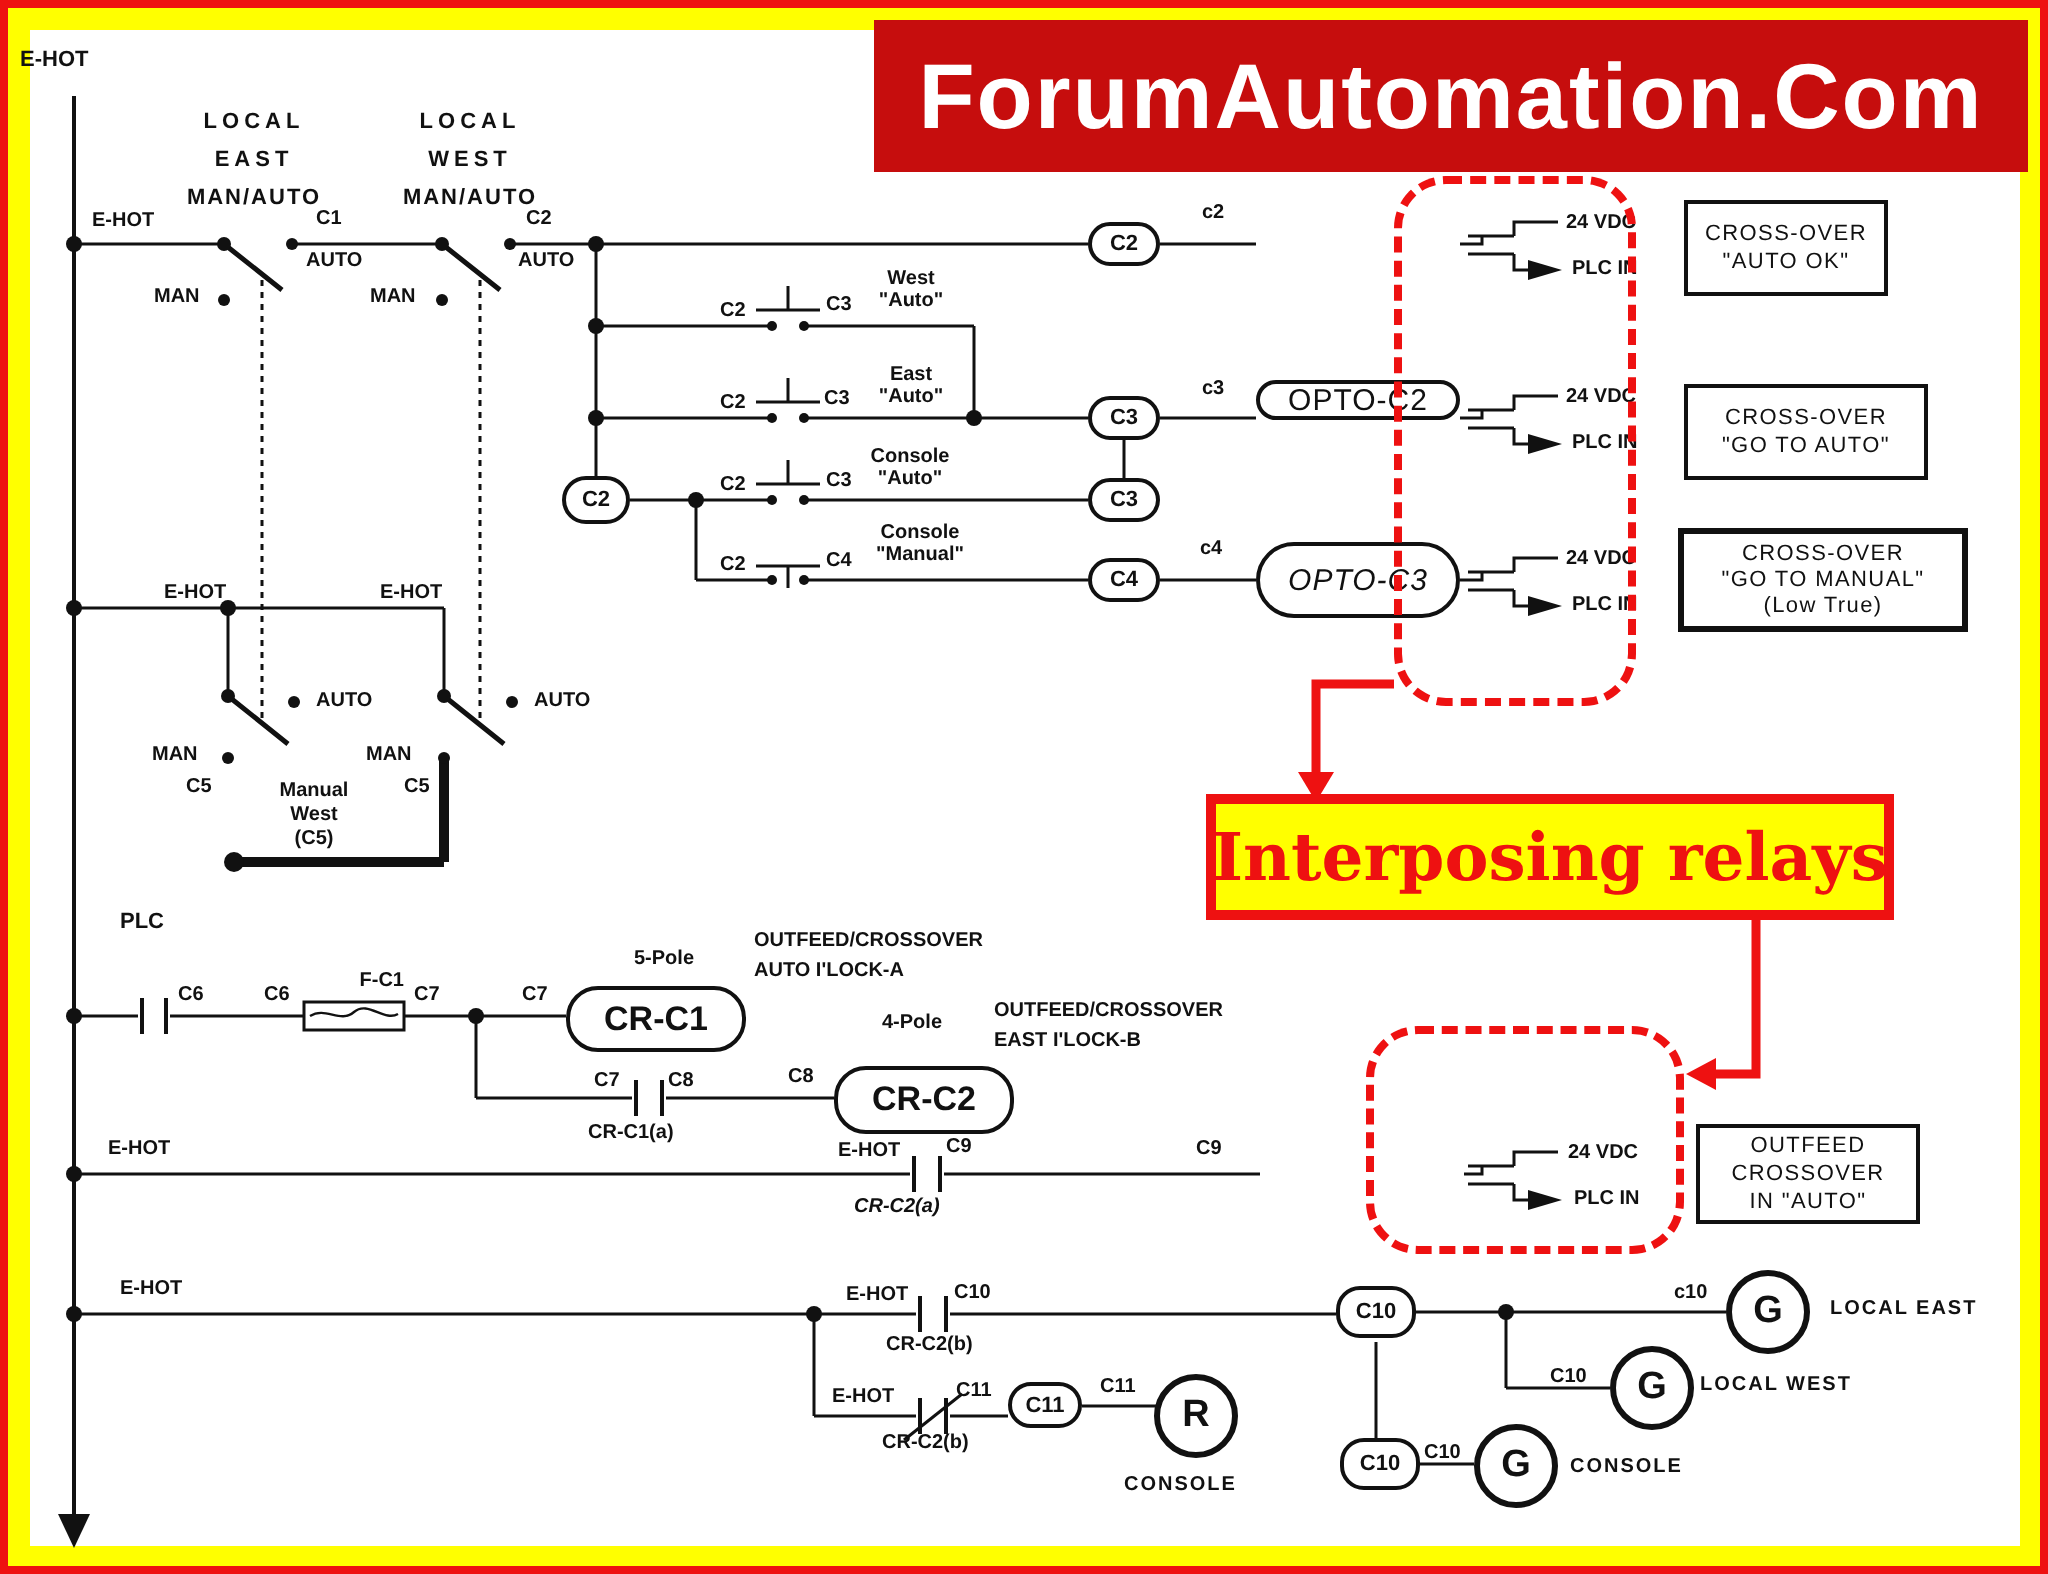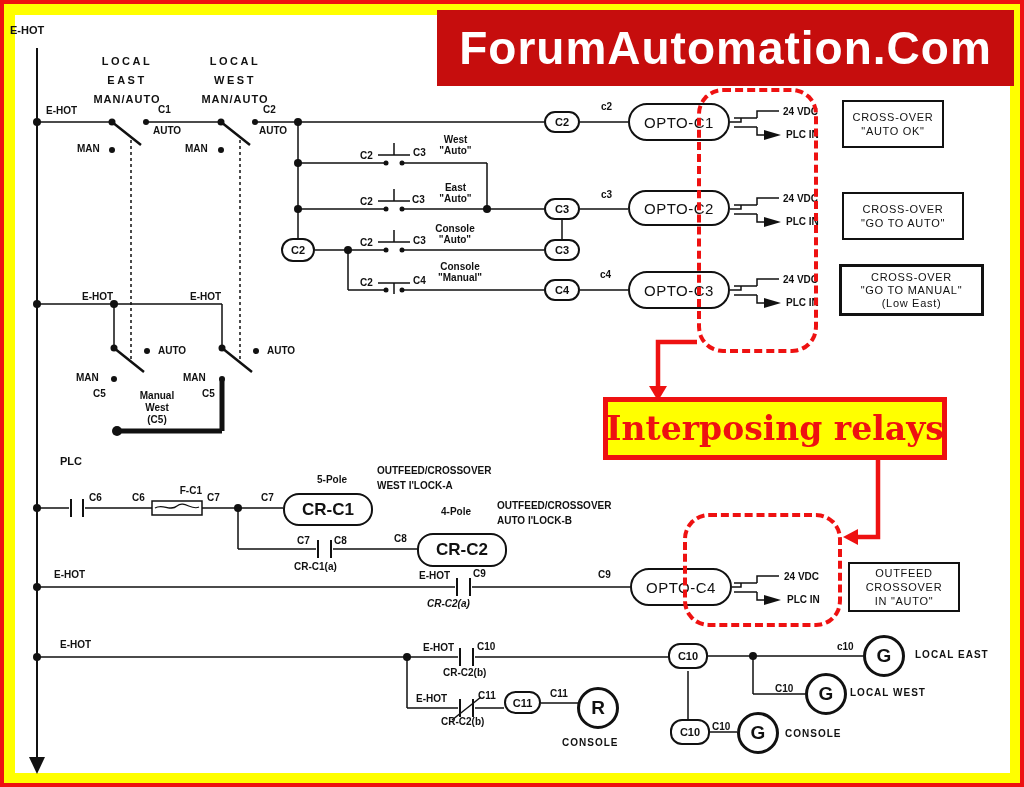--- a/index.html
+++ b/index.html
@@ -178,29 +178,29 @@
   </div>
 
   <div class="lbl lg" style="left:60px;top:455px;">PLC</div>
   <div class="lbl" style="left:89px;top:492px;">C6</div>
   <div class="lbl" style="left:132px;top:492px;">C6</div>
   <div class="lbl ctr" style="left:152px;top:485px;width:50px;">F-C1</div>
   <div class="lbl" style="left:207px;top:492px;">C7</div>
   <div class="lbl" style="left:261px;top:492px;">C7</div>
   <div class="lbl" style="left:317px;top:474px;">5-Pole</div>
   <div class="lbl" style="left:377px;top:465px;">OUTFEED/CROSSOVER</div>
-  <div class="lbl" style="left:377px;top:480px;">WEST I'LOCK-A</div>
+  <div class="lbl" style="left:377px;top:480px;">AUTO I'LOCK-A</div>
 
   <div class="lbl" style="left:297px;top:535px;">C7</div>
   <div class="lbl" style="left:334px;top:535px;">C8</div>
   <div class="lbl" style="left:294px;top:561px;">CR-C1(a)</div>
   <div class="lbl" style="left:394px;top:533px;">C8</div>
   <div class="lbl" style="left:441px;top:506px;">4-Pole</div>
   <div class="lbl" style="left:497px;top:500px;">OUTFEED/CROSSOVER</div>
-  <div class="lbl" style="left:497px;top:515px;">AUTO I'LOCK-B</div>
+  <div class="lbl" style="left:497px;top:515px;">EAST I'LOCK-B</div>
 
   <div class="lbl" style="left:54px;top:569px;">E-HOT</div>
   <div class="lbl" style="left:419px;top:570px;">E-HOT</div>
   <div class="lbl" style="left:473px;top:568px;">C9</div>
   <div class="lbl" style="left:427px;top:598px;font-style:italic;">CR-C2(a)</div>
 
   <div class="lbl" style="left:60px;top:639px;">E-HOT</div>
   <div class="lbl" style="left:423px;top:642px;">E-HOT</div>
   <div class="lbl" style="left:477px;top:641px;">C10</div>
   <div class="lbl" style="left:443px;top:667px;">CR-C2(b)</div>
@@ -214,24 +214,22 @@
   <div class="lbl" style="left:775px;top:683px;">C10</div>
   <div class="lbl" style="left:850px;top:687px;letter-spacing:1px;">LOCAL WEST</div>
   <div class="lbl" style="left:712px;top:721px;">C10</div>
   <div class="lbl" style="left:785px;top:728px;letter-spacing:1px;">CONSOLE</div>
 
   <div class="node" style="left:544px;top:111px;width:36px;height:22px;">C2</div>
   <div class="node" style="left:544px;top:198px;width:36px;height:22px;">C3</div>
   <div class="node" style="left:544px;top:239px;width:36px;height:22px;">C3</div>
   <div class="node" style="left:544px;top:279px;width:36px;height:22px;">C4</div>
   <div class="node" style="left:281px;top:238px;width:34px;height:24px;">C2</div>
-  <div class="node opto" style="left:628px;top:103px;width:102px;height:38px;">OPTO-C1</div>
-  <div class="node opto" style="left:628px;top:190px;width:102px;height:36px;">OPTO-C2</div>
-  <div class="node opto" style="left:628px;top:271px;width:102px;height:38px;">OPTO-C3</div>
-  <div class="node opto" style="left:630px;top:568px;width:102px;height:38px;">OPTO-C4</div>
+  <div class="node opto" style="left:628px;top:190px;width:102px;height:20px;">OPTO-C2</div>
+  <div class="node opto" style="left:628px;top:271px;width:102px;height:38px;font-style:italic;">OPTO-C3</div>
   <div class="node cr" style="left:283px;top:493px;width:90px;height:33px;">CR-C1</div>
   <div class="node cr" style="left:417px;top:533px;width:90px;height:34px;">CR-C2</div>
   <div class="node" style="left:668px;top:643px;width:40px;height:26px;">C10</div>
   <div class="node" style="left:670px;top:719px;width:40px;height:26px;">C10</div>
   <div class="node" style="left:504px;top:691px;width:37px;height:23px;">C11</div>
 
   <div class="node lamp" style="left:863px;top:635px;width:42px;height:42px;">G</div>
   <div class="node lamp" style="left:805px;top:673px;width:42px;height:42px;">G</div>
   <div class="node lamp" style="left:737px;top:712px;width:42px;height:42px;">G</div>
   <div class="node lamp" style="left:577px;top:687px;width:42px;height:42px;">R</div>
@@ -240,21 +238,21 @@
     <span style="display:block">CROSS-OVER</span>
     <span style="display:block">"AUTO OK"</span>
   </div>
   <div class="infobox" style="left:842px;top:192px;width:122px;height:48px;">
     <span style="display:block">CROSS-OVER</span>
     <span style="display:block">"GO TO AUTO"</span>
   </div>
   <div class="infobox thick" style="left:839px;top:264px;width:145px;height:52px;line-height:13px;">
     <span style="display:block">CROSS-OVER</span>
     <span style="display:block">"GO TO MANUAL"</span>
-    <span style="display:block">(Low East)</span>
+    <span style="display:block">(Low True)</span>
   </div>
   <div class="infobox" style="left:848px;top:562px;width:112px;height:50px;line-height:14px;">
     <span style="display:block">OUTFEED</span>
     <span style="display:block">CROSSOVER</span>
     <span style="display:block">IN "AUTO"</span>
   </div>
 
 </div>
 
 </body></html>

